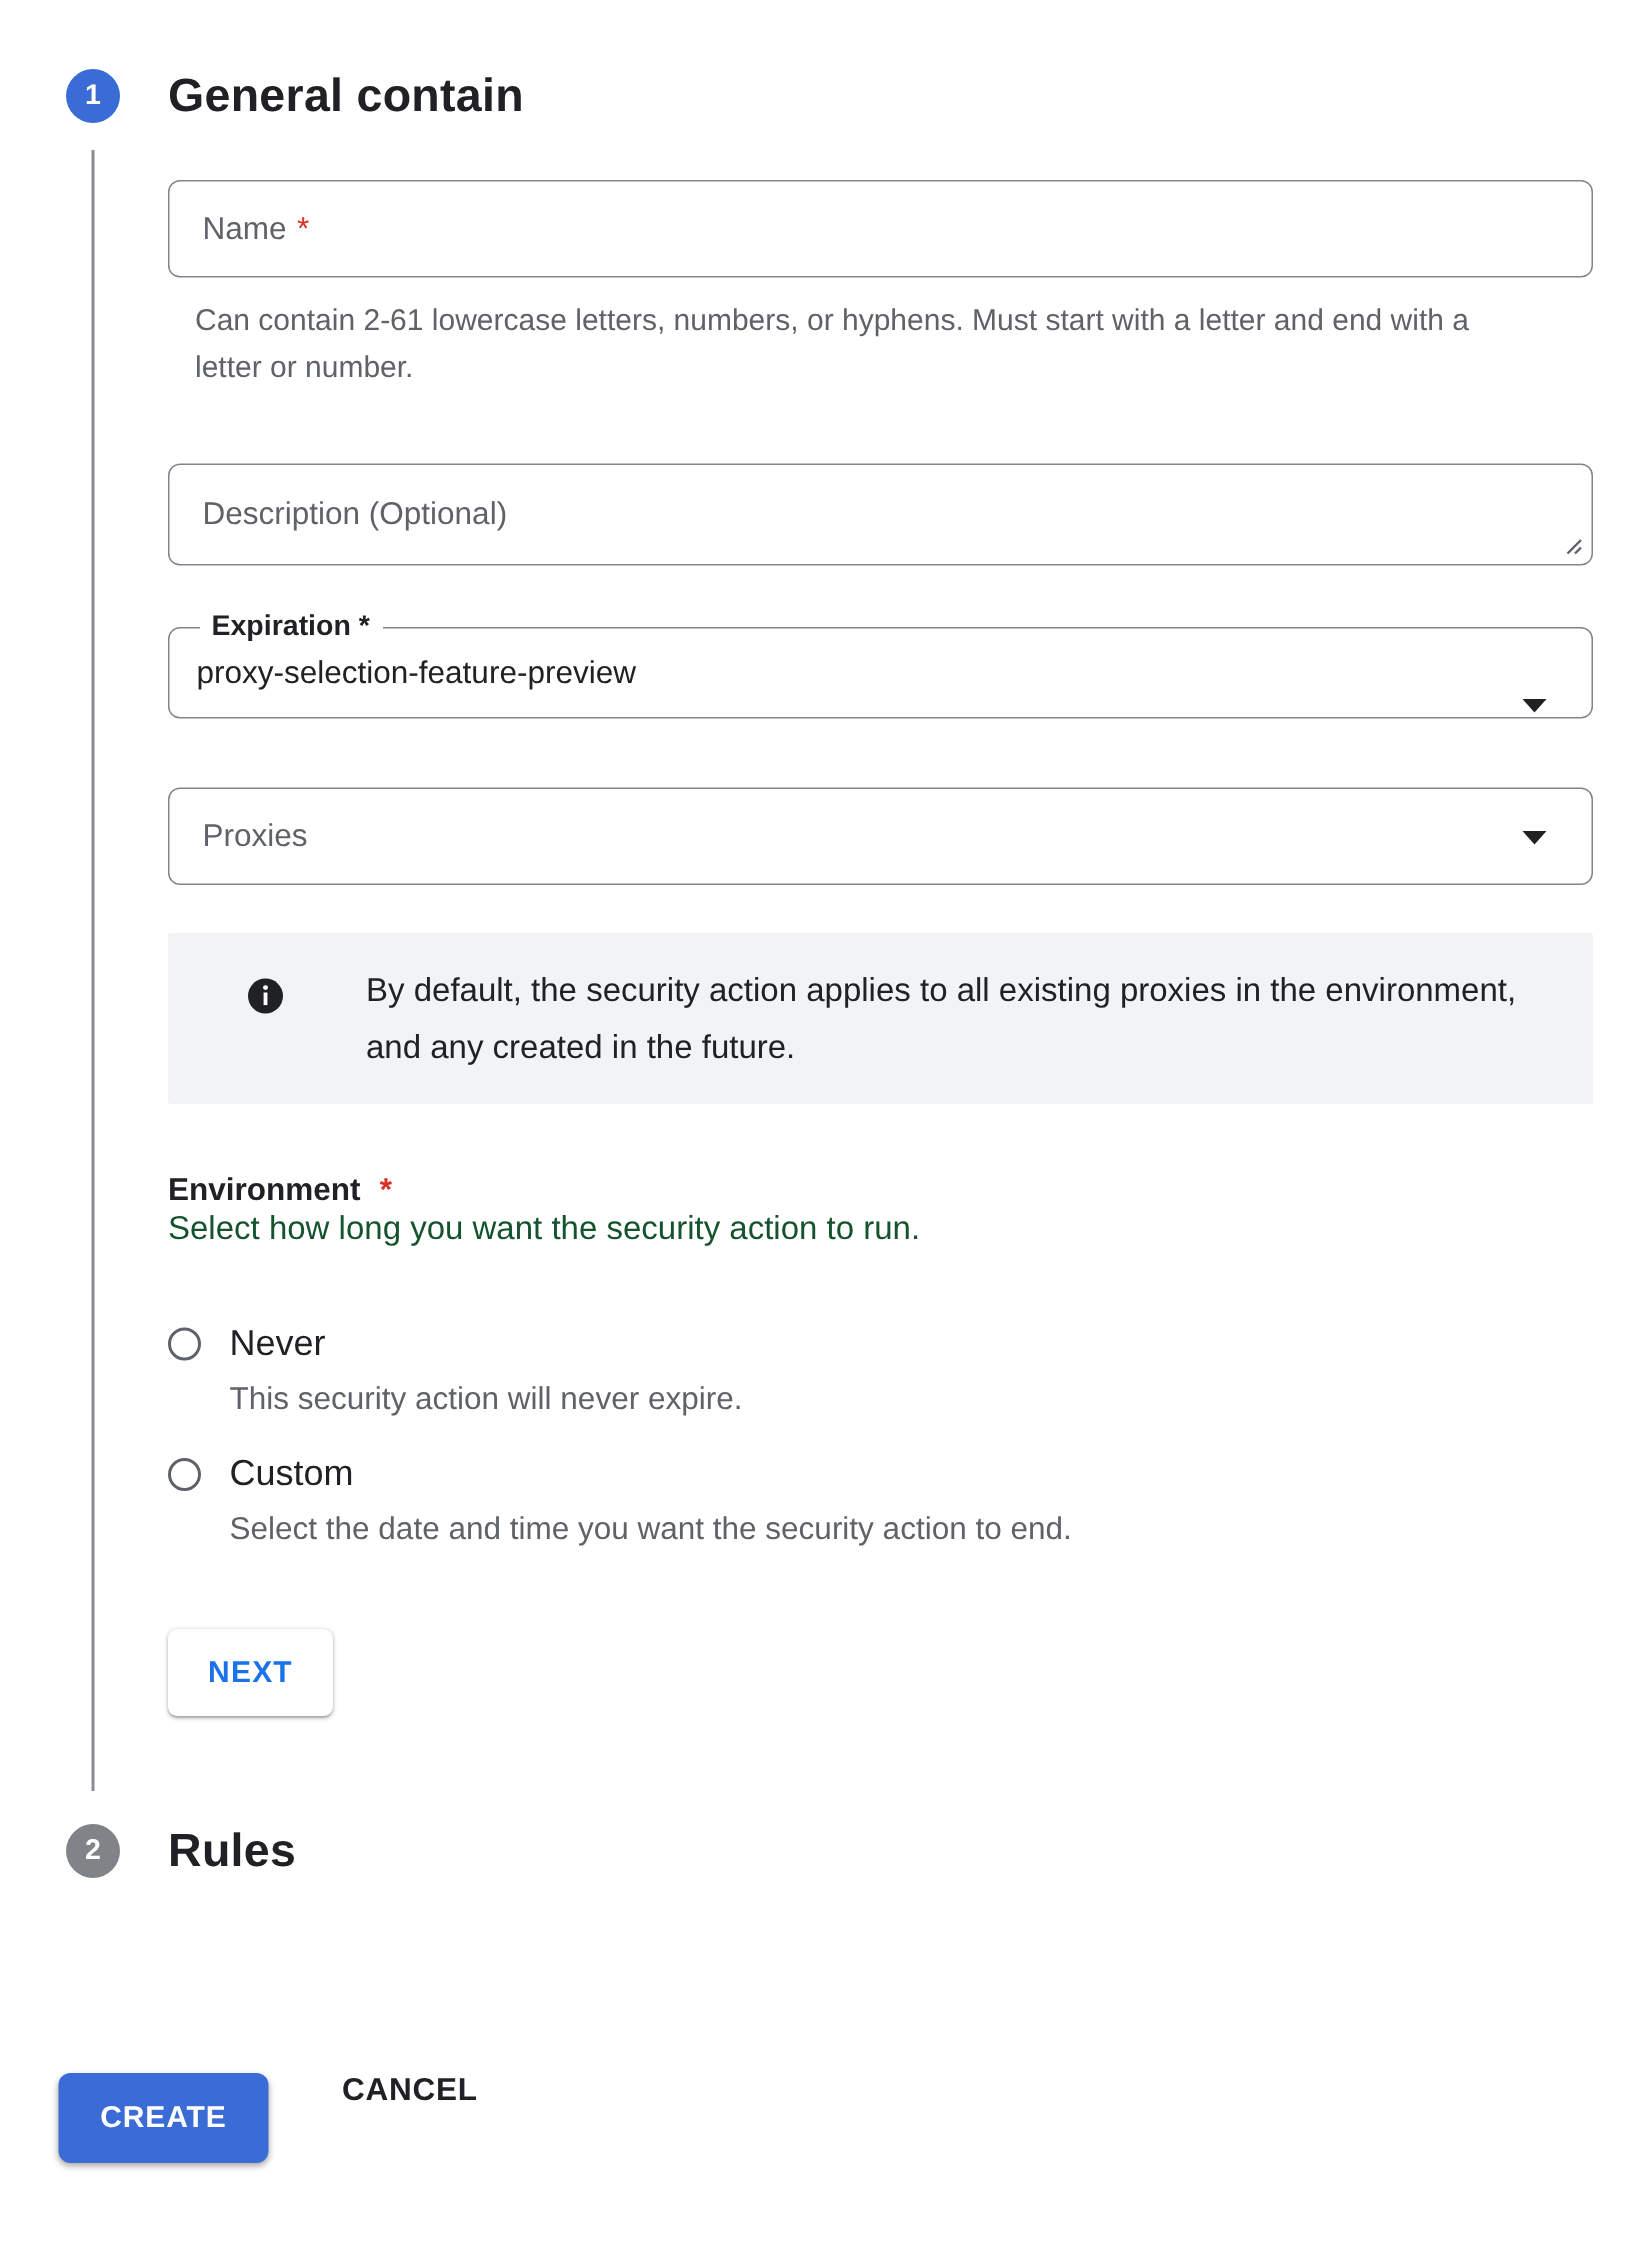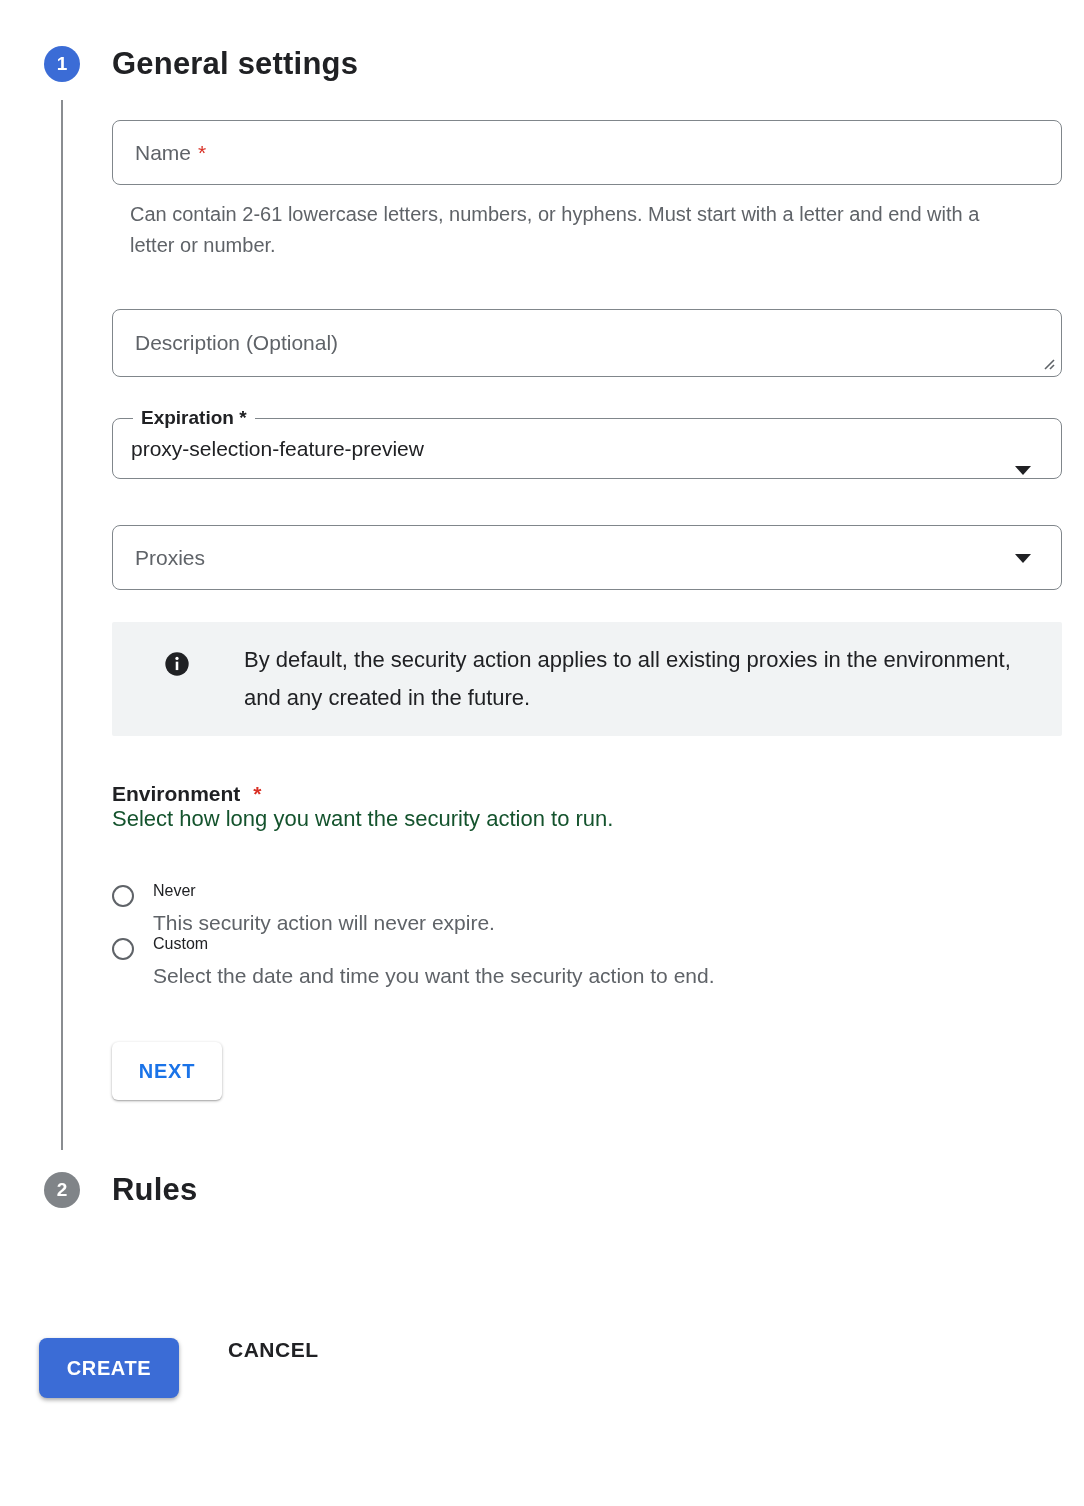--- a/index.html
+++ b/index.html
@@ -79,27 +79,27 @@
   }
   .info-icon { margin: 9px 53px 0 51px; flex: 0 0 auto; line-height: 0; }
   .info-text { font-size: 22px; line-height: 38px; color: #202124; max-width: 780px; }
 
   
   .expiration-label { margin-top: 46px; font-size: 21px; font-weight: 700; }
   .expiration-desc { font-size: 22px; color: #14532d; }
 
   .radio-option { display: flex; align-items: flex-start; cursor: pointer; }
   .radio-option.first { margin-top: 50px; }
-  .radio-option.second { }
+  .radio-option.second { margin-top: 24px; }
   .radio-circle {
     width: 22px; height: 22px; border: 2px solid #5f6368; border-radius: 50%;
     margin-top: 3px; flex: 0 0 auto; background: #fff;
   }
   .radio-texts { margin-left: 19px; }
-  .radio-label { font-size: 16px; color: #202124; }
+  .radio-label { font-size: 24px; color: #202124; }
   .radio-desc { margin-top: 11px; font-size: 21px; color: #5f6368; }
 
   
   .next-button {
     margin-top: 54px; width: 110px; height: 58px;
     background: #fff; border: none; border-radius: 6px;
     box-shadow: 0 1px 3px rgba(0,0,0,0.3), 0 1px 1px rgba(0,0,0,0.12);
     color: #1a73e8; font-family: "Liberation Sans", sans-serif;
     font-size: 20px; font-weight: 700; letter-spacing: 0.8px;
     display: flex; align-items: center; justify-content: center;
@@ -127,21 +127,21 @@
 </style>
 </head>
 <body>
 
 <div class="page">
 
   <div class="step-header">
     <div class="step-circle">
       <span>1</span>
     </div>
-    <div class="step-title">General settings</div>
+    <div class="step-title">General contain</div>
   </div>
 
   <div class="step-content">
 
     <div class="text-field field">
       <span>Name</span>
       <span class="req-star">*</span>
     </div>
     <div class="helper-text">Can contain 2-61 lowercase letters, numbers, or hyphens. Must start with a letter and end with a letter or number.</div>
 

